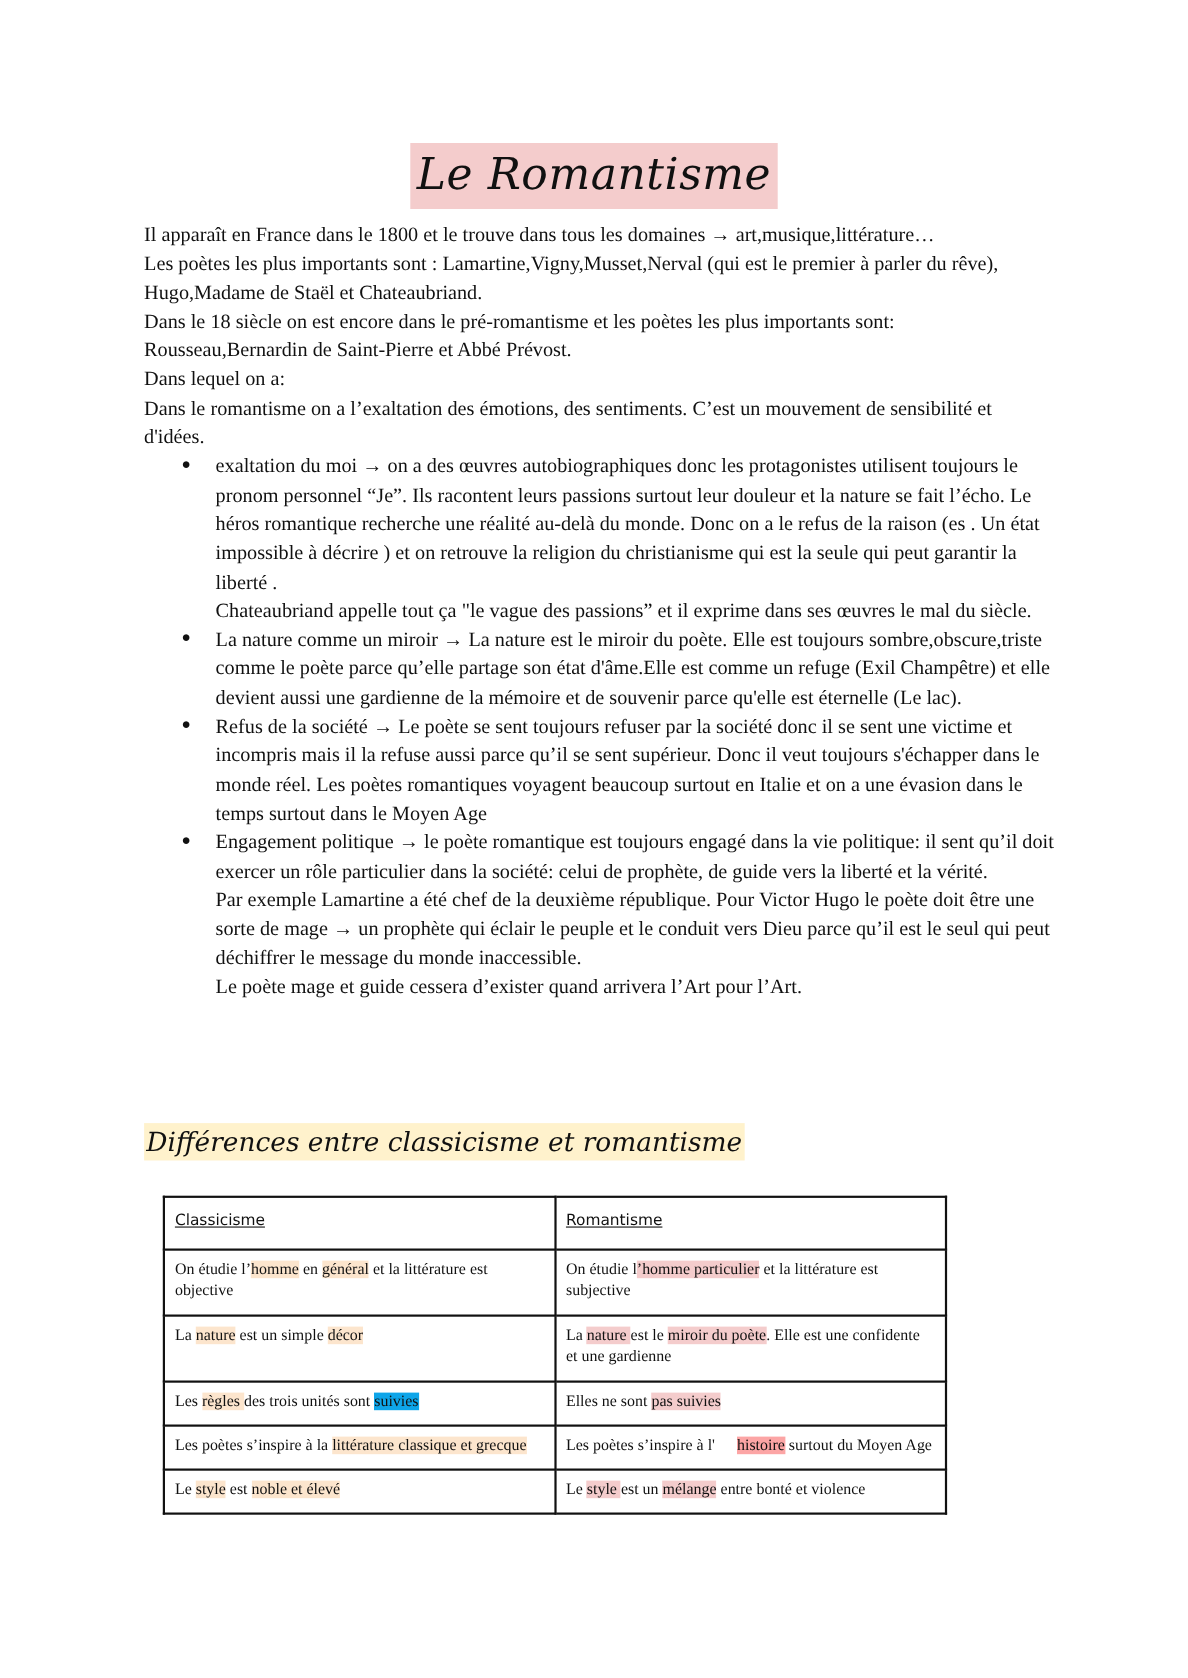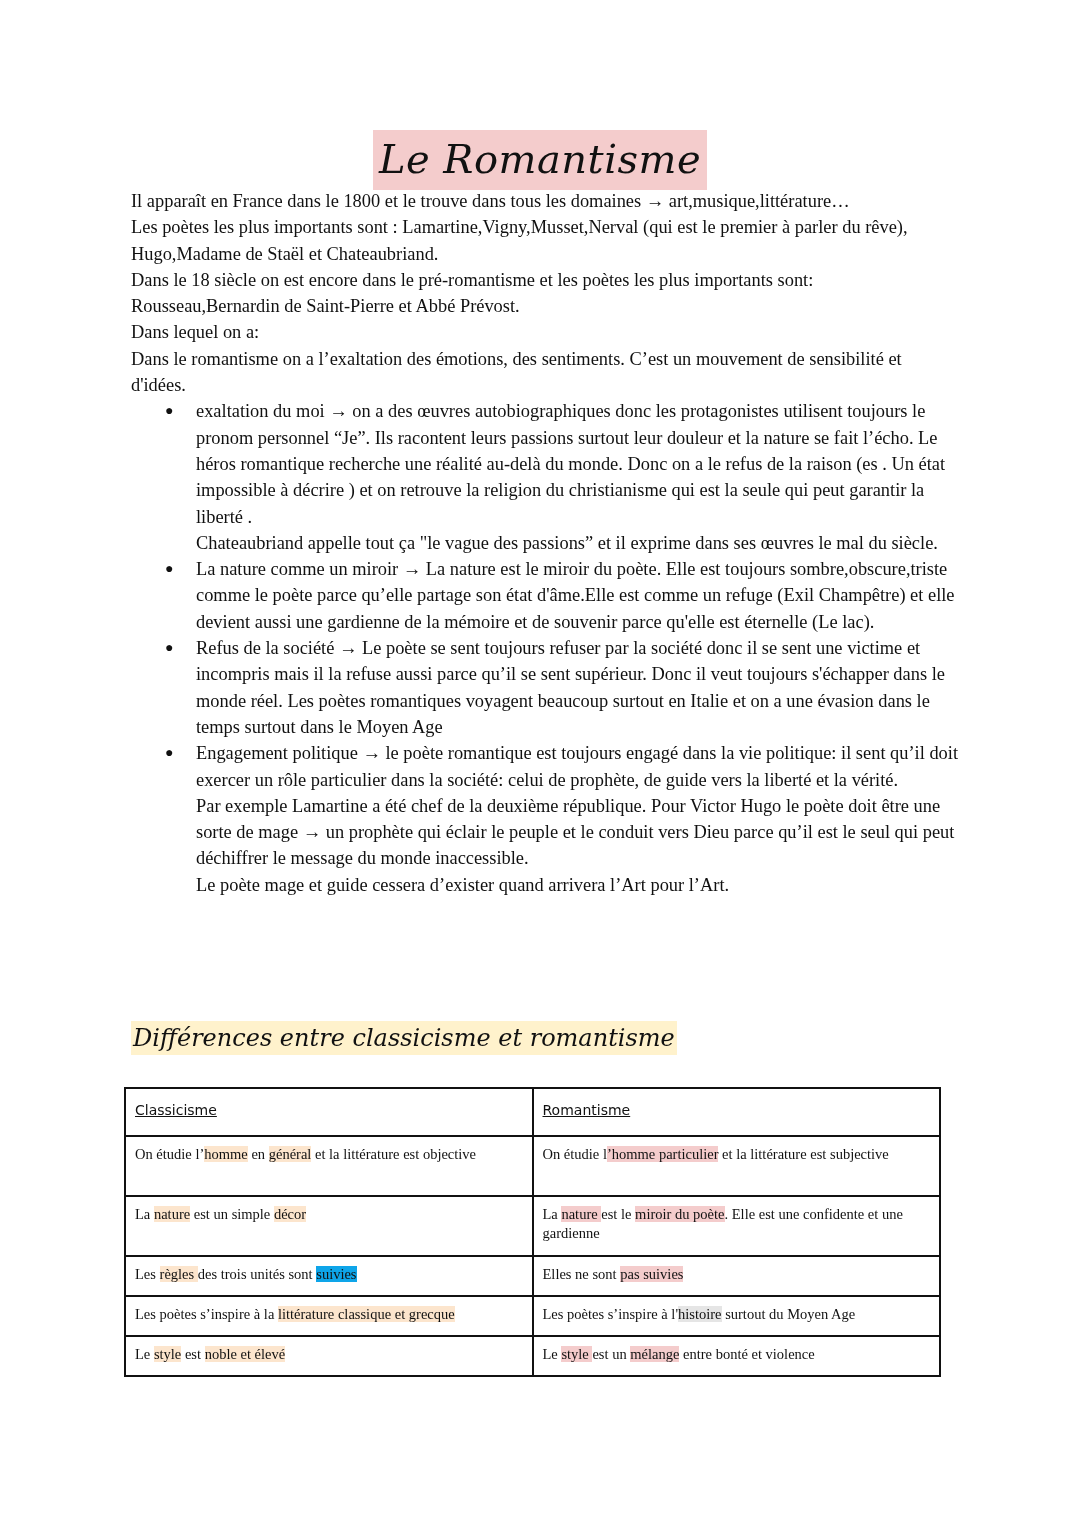--- a/index.html
+++ b/index.html
@@ -5,35 +5,35 @@
   html, body { margin: 0; padding: 0; background: #ffffff; }
   body { width: 1080px; height: 1525px; position: relative; overflow: hidden;
          font-family: "Liberation Serif", serif; color: #111; }
   .page { position: absolute; left: 0; top: 0; width: 1080px; height: 1525px; padding-left: 39px; }
 
   .title-wrap { position: absolute; top: 130px; left: 0; width: 1080px; text-align: center; }
   .title { display: inline-block; background: #f4cccc; padding: 4px 6px 6px 6px;
            font-family: "DejaVu Serif", serif; font-style: italic; font-size: 40px;
            line-height: 50px; color: #111; letter-spacing: 0.5px; }
 
-  .body-text { position: absolute; left: 131px; top: 188px; width: 830px;
+  .body-text { position: absolute; left: 131px; top: 200px; width: 830px;
                font-size: 18.4px; line-height: 26.3px; }
   .body-text p { margin: 0; }
   .body-text b { font-weight: normal; }
 
   ul.bullets { list-style: none; margin: 0; padding: 0; }
   ul.bullets li { position: relative; padding-left: 65px; }
   ul.bullets li .dot { position: absolute; left: 34px; top: 0; font-size: 14px; }
   ul.bullets li p { margin: 0; }
 
   .subhead { position: absolute; left: 131px; top: 1021px; background: #fff2cc;
              font-family: "DejaVu Serif", serif; font-style: italic; font-size: 24px;
              line-height: 34px; padding: 0 2px; color: #111; }
 
-  table.cmp { position: absolute; left: 124px; top: 1087px; width: 817px;
+  table.cmp { position: absolute; left: 148px; top: 1087px; width: 713px;
               border-collapse: collapse; font-size: 14.5px; }
   table.cmp td { border: 2.5px solid #111; vertical-align: top; padding: 8px 9px 0 9px;
                  line-height: 19px; width: 50%; }
   table.cmp tr.head td { height: 34px; padding-top: 12px; }
   table.cmp tr.r1 td, table.cmp tr.r2 td { height: 50px; font-family: Liberation Serif, serif; }
   table.cmp tr.r3 td, table.cmp tr.r4 td, table.cmp tr.r5 td { height: 30px; }
   .colhead { font-family: "DejaVu Sans", sans-serif; font-size: 14px; text-decoration: underline; }
 </style>
 </head>
 <body>
@@ -89,21 +89,21 @@
       <tr class="r2">
         <td><span>La </span><span style="background: rgb(252, 229, 205);">nature</span><span> est un simple </span><span style="background: rgb(252, 229, 205);">décor</span></td>
         <td><span>La </span><span style="background: rgb(244, 204, 204);">nature </span><span>est le </span><span style="background: rgb(244, 204, 204);">miroir du poète</span><span>. Elle est une confidente et une gardienne</span></td>
       </tr>
       <tr class="r3">
         <td><span>Les </span><span style="background: rgb(252, 229, 205);">règles </span><span>des trois unités sont </span><span style="background: #0ea5e9; text-align: right;">suivies</span></td>
         <td><span>Elles ne sont </span><span style="background: rgb(244, 204, 204);">pas suivies</span></td>
       </tr>
       <tr class="r4">
         <td><span>Les poètes s’inspire à la </span><span style="background: rgb(252, 229, 205);">littérature classique et grecque</span></td>
-        <td><span>Les poètes s’inspire à l'</span><span style="background: #e5e5e5;">histoire</span><span> surtout du Moyen Age</span></td>
+        <td><span>Les poètes s’inspire à l'</span><span style="background: #fca5a5; margin-left: 20px;">histoire</span><span> surtout du Moyen Age</span></td>
       </tr>
       <tr class="r5">
         <td><span>Le </span><span style="background: rgb(252, 229, 205);">style</span><span> est </span><span style="background: rgb(252, 229, 205);">noble et élevé</span></td>
         <td><span>Le </span><span style="background: rgb(244, 204, 204);">style </span><span>est un </span><span style="background: rgb(244, 204, 204);">mélange</span><span> entre bonté et violence</span></td>
       </tr>
     </tbody>
   </table>
 
 </div>
 

